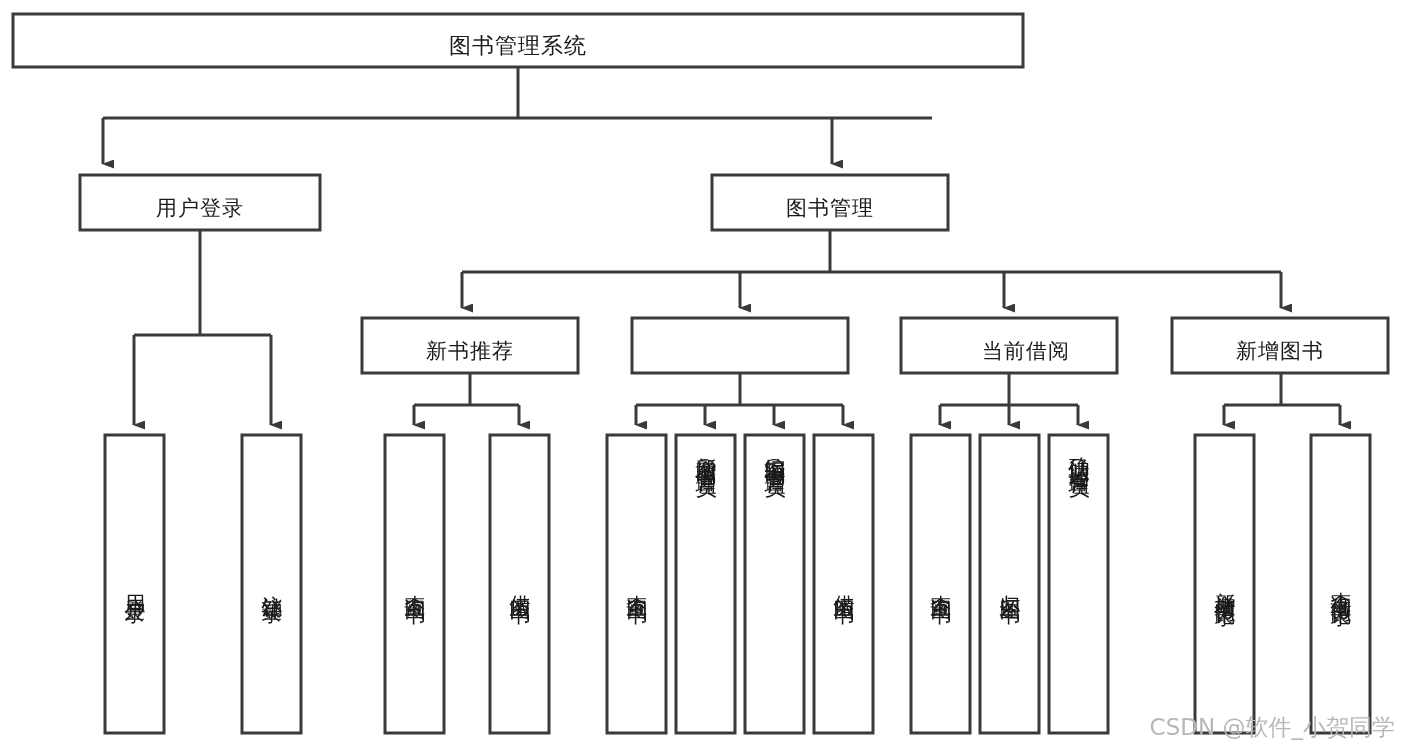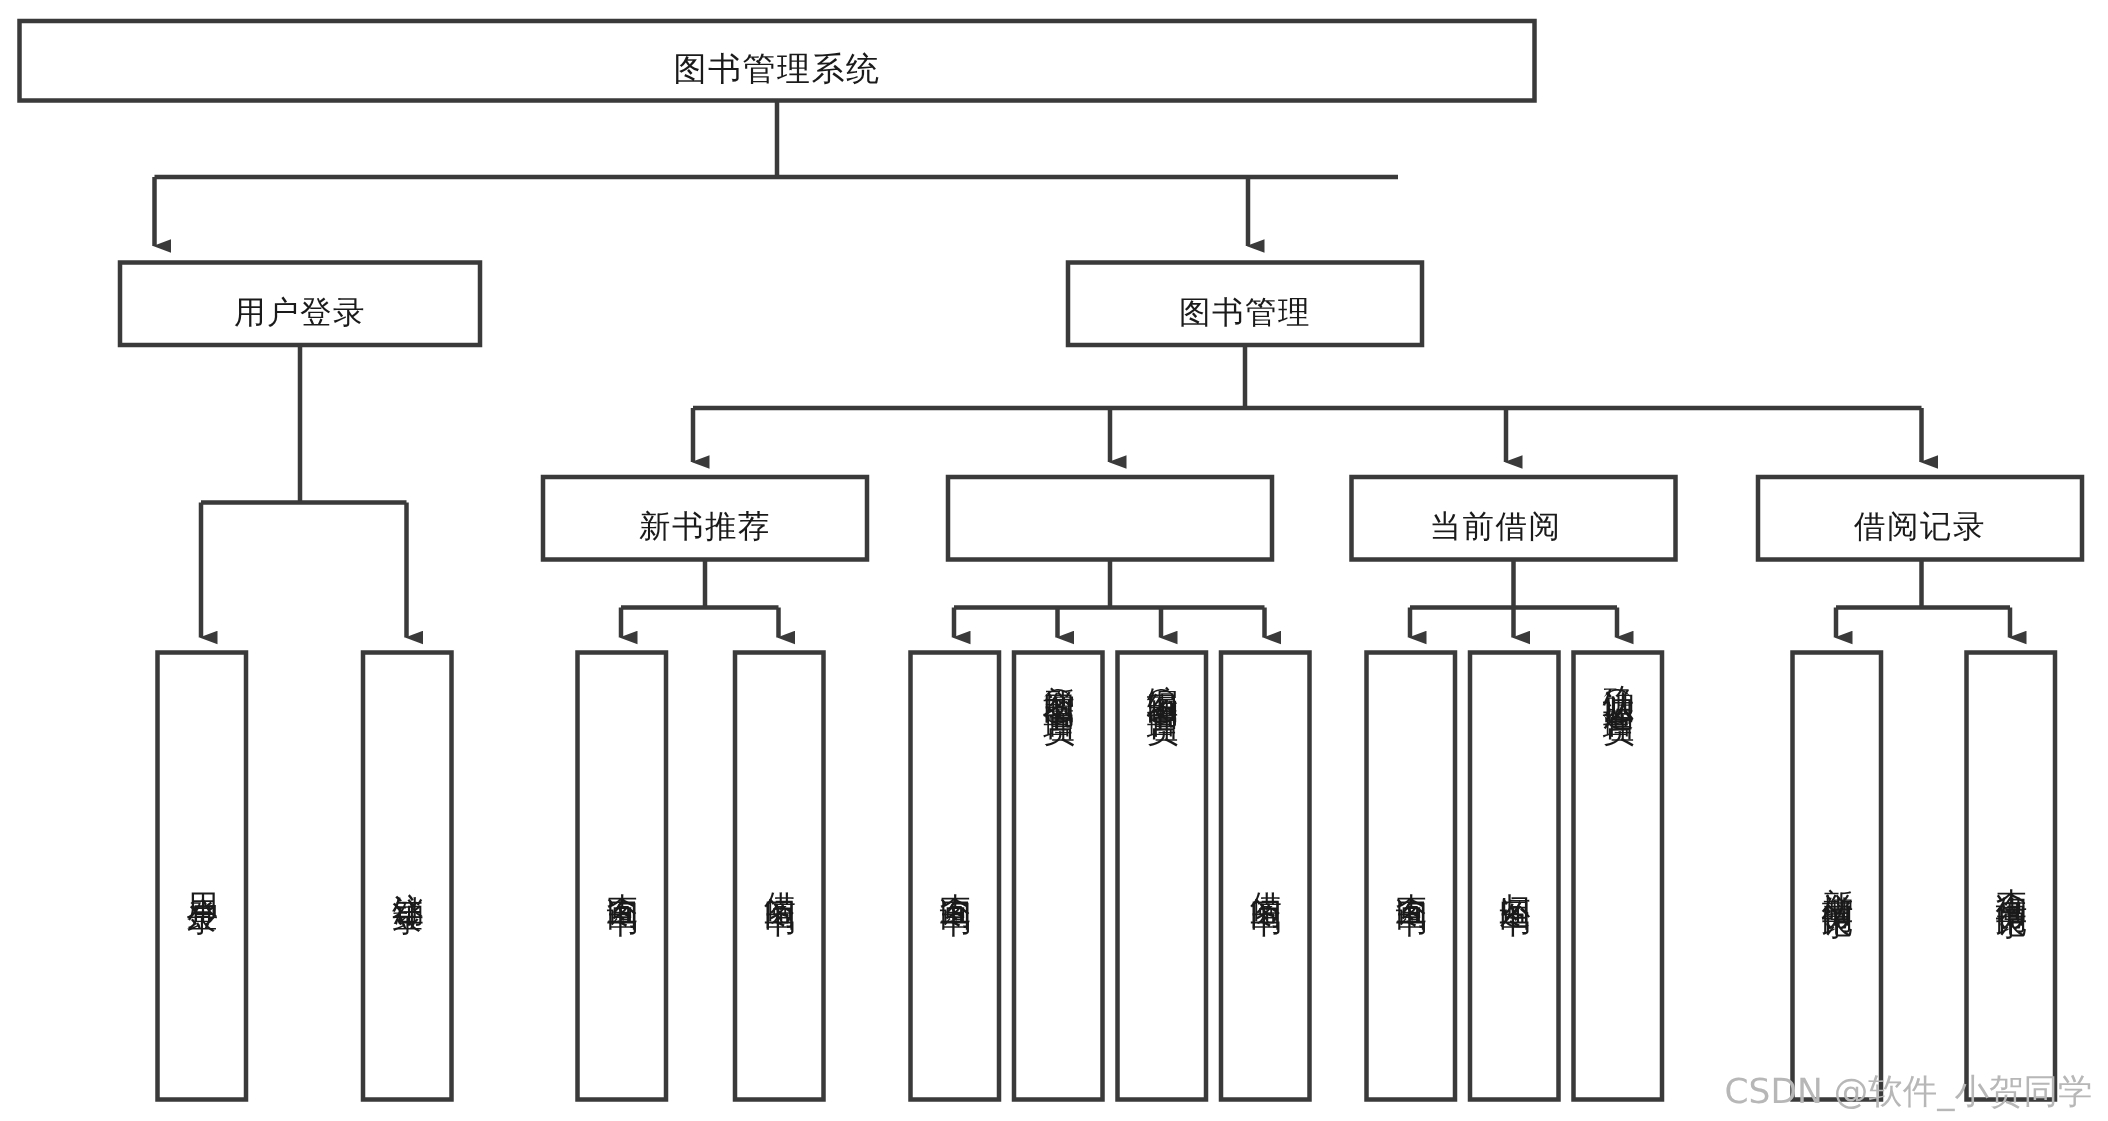--- a/index.html
+++ b/index.html
@@ -177,26 +177,26 @@
 
   <div class="hlabel-wrap" style="left:712px; top:175px; width:236px; height:55px;">
     <span class="htext">图书管理</span>
   </div>
 
   <div class="hlabel-wrap" style="left:362px; top:318px; width:216px; height:55px;">
     <span class="htext">新书推荐</span>
   </div>
 
 
-  <div class="hlabel-wrap" style="left:889px; top:318px; width:216px; height:55px;">
+  <div class="hlabel-wrap" style="left:918px; top:318px; width:216px; height:55px;">
     <span class="htext">当前借阅</span>
   </div>
 
   <div class="hlabel-wrap" style="left:1172px; top:318px; width:216px; height:55px;">
-    <span class="htext">借阅记录</span>
+    <span class="htext">新增图书</span>
   </div>
 
   <div class="vlabel-wrap centered" style="left:105px; top:435px; width:59px; height:298px;">
     <span class="vtext">用户登录</span>
   </div>
   <div class="vlabel-wrap centered" style="left:242px; top:435px; width:59px; height:298px;">
     <span class="vtext">注销登录</span>
   </div>
 
   <div class="vlabel-wrap centered" style="left:385px; top:435px; width:59px; height:298px;">

